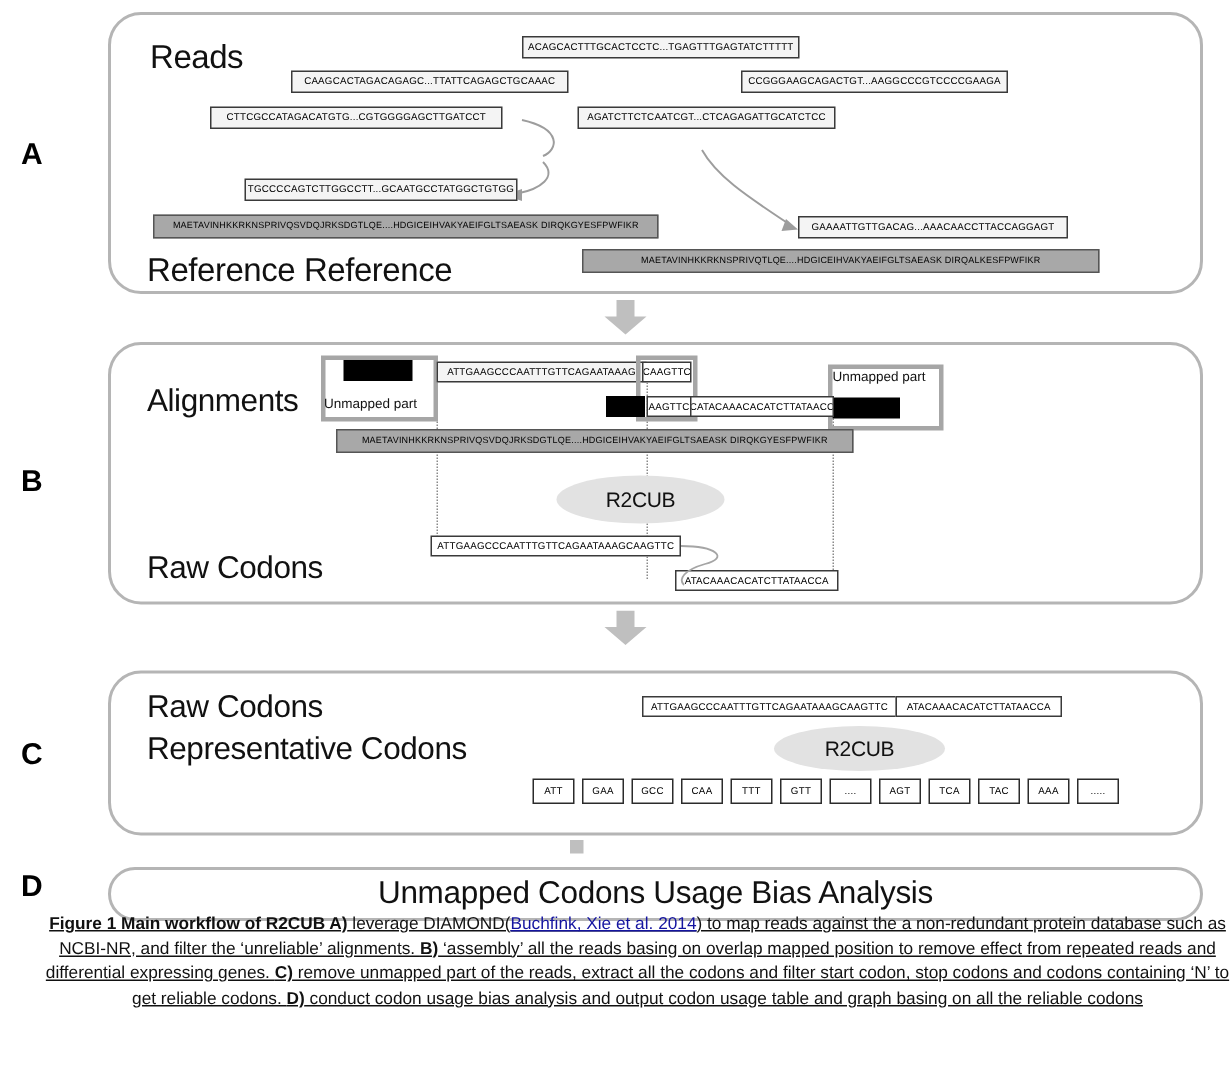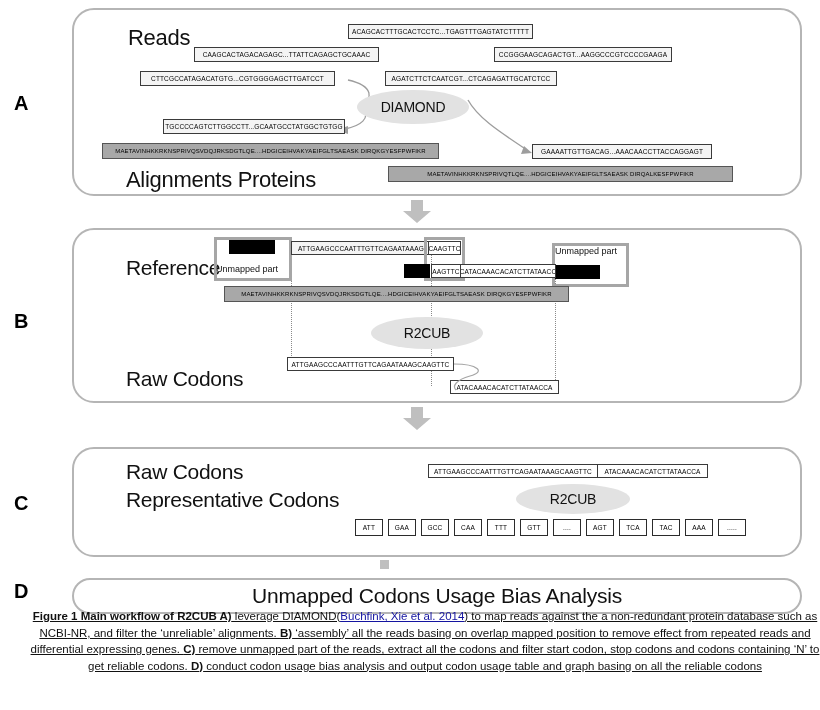--- a/index.html
+++ b/index.html
@@ -35,21 +35,20 @@
 
   
   .sec-label {
     position: absolute;
     font-family: "Liberation Sans", sans-serif;
     font-size: 19px;
     font-weight: 400;
     color: #111;
     white-space: nowrap;
     letter-spacing: -0.3px;
-    margin-left: 28px;
   }
 
   
   .seqbox {
     position: absolute;
     border: 1px solid #3a3a3a;
     background: #f4f4f4;
     font-family: "Liberation Sans", sans-serif;
     font-size: 6.5px;
     letter-spacing: 0.15px;
@@ -165,50 +164,49 @@
 <div class="figure">
 
   <div class="panel-letter" style="left:14px; top:92px;">A</div>
   <div class="panel-letter" style="left:14px; top:310px;">B</div>
   <div class="panel-letter" style="left:14px; top:492px;">C</div>
   <div class="panel-letter" style="left:14px; top:580px;">D</div>
 
   <div class="panel" style="left:72px; top:8px; width:730px; height:188px;"></div>
 
   <div class="sec-label" style="left:100px; top:25px; font-size:22px;">Reads</div>
-  <div class="sec-label" style="left:98px; top:167px; font-size:22px;">Alignments Proteins</div>
+  <div class="sec-label" style="left:98px; top:167px; font-size:22px;">Reference Reference</div>
 
   <svg class="connector" width="820" height="710">
     <path d="M348,80 C375,86 372,100 362,104" stroke="#9d9d9d" stroke-width="1.3" fill="none"></path>
     <path d="M468,100 C478,118 500,132 524,148" stroke="#9d9d9d" stroke-width="1.3" fill="none"></path>
     <path d="M362,108 C372,118 360,126 345,129" stroke="#9d9d9d" stroke-width="1.3" fill="none"></path>
     <polygon points="348,126 336,130 348,134" fill="#9d9d9d"></polygon>
     <polygon points="524,146 532,153 521,154" fill="#9d9d9d"></polygon>
   </svg>
 
   <div class="seqbox" style="left:348px; top:24px; width:185px; height:15px;">ACAGCACTTTGCACTCCTC...TGAGTTTGAGTATCTTTTT</div>
   <div class="seqbox" style="left:194px; top:47px; width:185px; height:15px;">CAAGCACTAGACAGAGC...TTATTCAGAGCTGCAAAC</div>
   <div class="seqbox" style="left:494px; top:47px; width:178px; height:15px;">CCGGGAAGCAGACTGT...AAGGCCCGTCCCCGAAGA</div>
   <div class="seqbox" style="left:140px; top:71px; width:195px; height:15px;">CTTCGCCATAGACATGTG...CGTGGGGAGCTTGATCCT</div>
   <div class="seqbox" style="left:385px; top:71px; width:172px; height:15px;">AGATCTTCTCAATCGT...CTCAGAGATTGCATCTCC</div>
   <div class="seqbox" style="left:163px; top:119px; width:182px; height:15px;">TGCCCCAGTCTTGGCCTT...GCAATGCCTATGGCTGTGG</div>
   <div class="seqbox" style="left:532px; top:144px; width:180px; height:15px;">GAAAATTGTTGACAG...AAACAACCTTACCAGGAGT</div>
 
   <div class="seqbox protein" style="left:102px; top:143px; width:337px; height:16px;">MAETAVINHKKRKNSPRIVQSVDQJRKSDGTLQE....HDGICEIHVAKYAEIFGLTSAEASK DIRQKGYESFPWFIKR</div>
   <div class="seqbox protein" style="left:388px; top:166px; width:345px; height:16px;">MAETAVINHKKRKNSPRIVQTLQE....HDGICEIHVAKYAEIFGLTSAEASK DIRQALKESFPWFIKR</div>
 
-  <div class="ellipse" style="left:357px; top:90px; width:112px; height:34px;">DIAMOND</div>
 
   <svg class="downarrow" style="left:402px; top:200px;" width="30" height="24">
     <polygon points="9,0 21,0 21,11 29,11 15,23 1,11 9,11" fill="#bfbfbf"></polygon>
   </svg>
 
   <div class="panel" style="left:72px; top:228px; width:730px; height:175px;"></div>
 
-  <div class="sec-label" style="left:98px; top:256px; font-size:21px;">Reference</div>
+  <div class="sec-label" style="left:98px; top:256px; font-size:21px;">Alignments</div>
   <div class="sec-label" style="left:98px; top:367px; font-size:21px;">Raw Codons</div>
 
   <div class="guide" style="left:291px; top:240px; height:130px;"></div>
   <div class="guide" style="left:431px; top:244px; height:142px;"></div>
   <div class="guide" style="left:555px; top:272px; height:120px;"></div>
 
   <div class="unmapped" style="left:214px; top:237px; width:78px; height:44px;"></div>
   <div class="black-block" style="left:229px; top:240px; width:46px; height:14px;"></div>
   <div class="unmapped-label" style="left:216px; top:264px;">Unmapped part</div>
 

